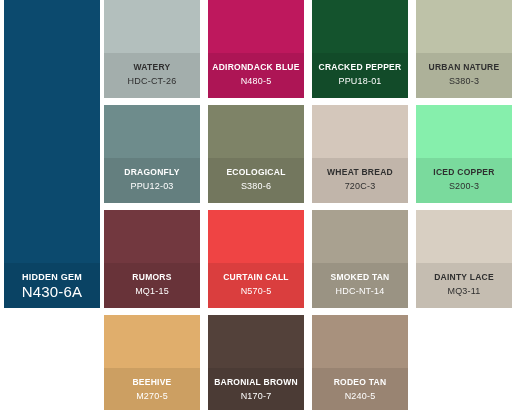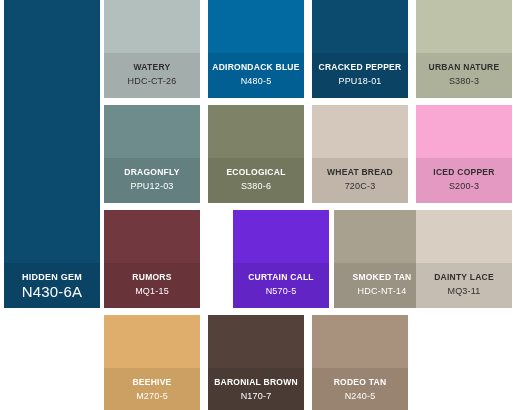--- a/index.html
+++ b/index.html
@@ -114,27 +114,27 @@
     </div>
   </div>
 
   <div class="swatch-grid">
       <div class="swatch" style="background: rgb(179, 191, 189);">
         <div class="label-band">
           <div class="swatch-name txt-dark">WATERY</div>
           <div class="swatch-code txt-dark">HDC-CT-26</div>
         </div>
       </div>
-      <div class="swatch" style="background: #0369a1;">
+      <div class="swatch" style="background: #be185d;">
         <div class="label-band">
           <div class="swatch-name txt-light">ADIRONDACK BLUE</div>
           <div class="swatch-code txt-light">N480-5</div>
         </div>
       </div>
-      <div class="swatch" style="background: #0c4a6e;">
+      <div class="swatch" style="background: #14532d;">
         <div class="label-band">
           <div class="swatch-name txt-light">CRACKED PEPPER</div>
           <div class="swatch-code txt-light">PPU18-01</div>
         </div>
       </div>
       <div class="swatch" style="background: rgb(190, 194, 168);">
         <div class="label-band">
           <div class="swatch-name txt-dark">URBAN NATURE</div>
           <div class="swatch-code txt-dark">S380-3</div>
         </div>
@@ -150,39 +150,39 @@
           <div class="swatch-name txt-light">ECOLOGICAL</div>
           <div class="swatch-code txt-light">S380-6</div>
         </div>
       </div>
       <div class="swatch" style="background: rgb(212, 199, 187);">
         <div class="label-band">
           <div class="swatch-name txt-dark">WHEAT BREAD</div>
           <div class="swatch-code txt-dark">720C-3</div>
         </div>
       </div>
-      <div class="swatch" style="background: #f9a8d4;">
+      <div class="swatch" style="background: #86efac;">
         <div class="label-band">
           <div class="swatch-name txt-dark">ICED COPPER</div>
           <div class="swatch-code txt-dark">S200-3</div>
         </div>
       </div>
       <div class="swatch" style="background: rgb(114, 56, 63);">
         <div class="label-band">
           <div class="swatch-name txt-light">RUMORS</div>
           <div class="swatch-code txt-light">MQ1-15</div>
         </div>
       </div>
-      <div class="swatch" style="background: #6d28d9; margin-left: 25px;">
+      <div class="swatch" style="background: #ef4444;">
         <div class="label-band">
           <div class="swatch-name txt-light">CURTAIN CALL</div>
           <div class="swatch-code txt-light">N570-5</div>
         </div>
       </div>
-      <div class="swatch" style="background: rgb(169, 161, 144); margin-left: 22px;">
+      <div class="swatch" style="background: rgb(169, 161, 144);">
         <div class="label-band">
           <div class="swatch-name txt-light">SMOKED TAN</div>
           <div class="swatch-code txt-light">HDC-NT-14</div>
         </div>
       </div>
       <div class="swatch" style="background: rgb(216, 207, 194);">
         <div class="label-band">
           <div class="swatch-name txt-dark">DAINTY LACE</div>
           <div class="swatch-code txt-dark">MQ3-11</div>
         </div>

